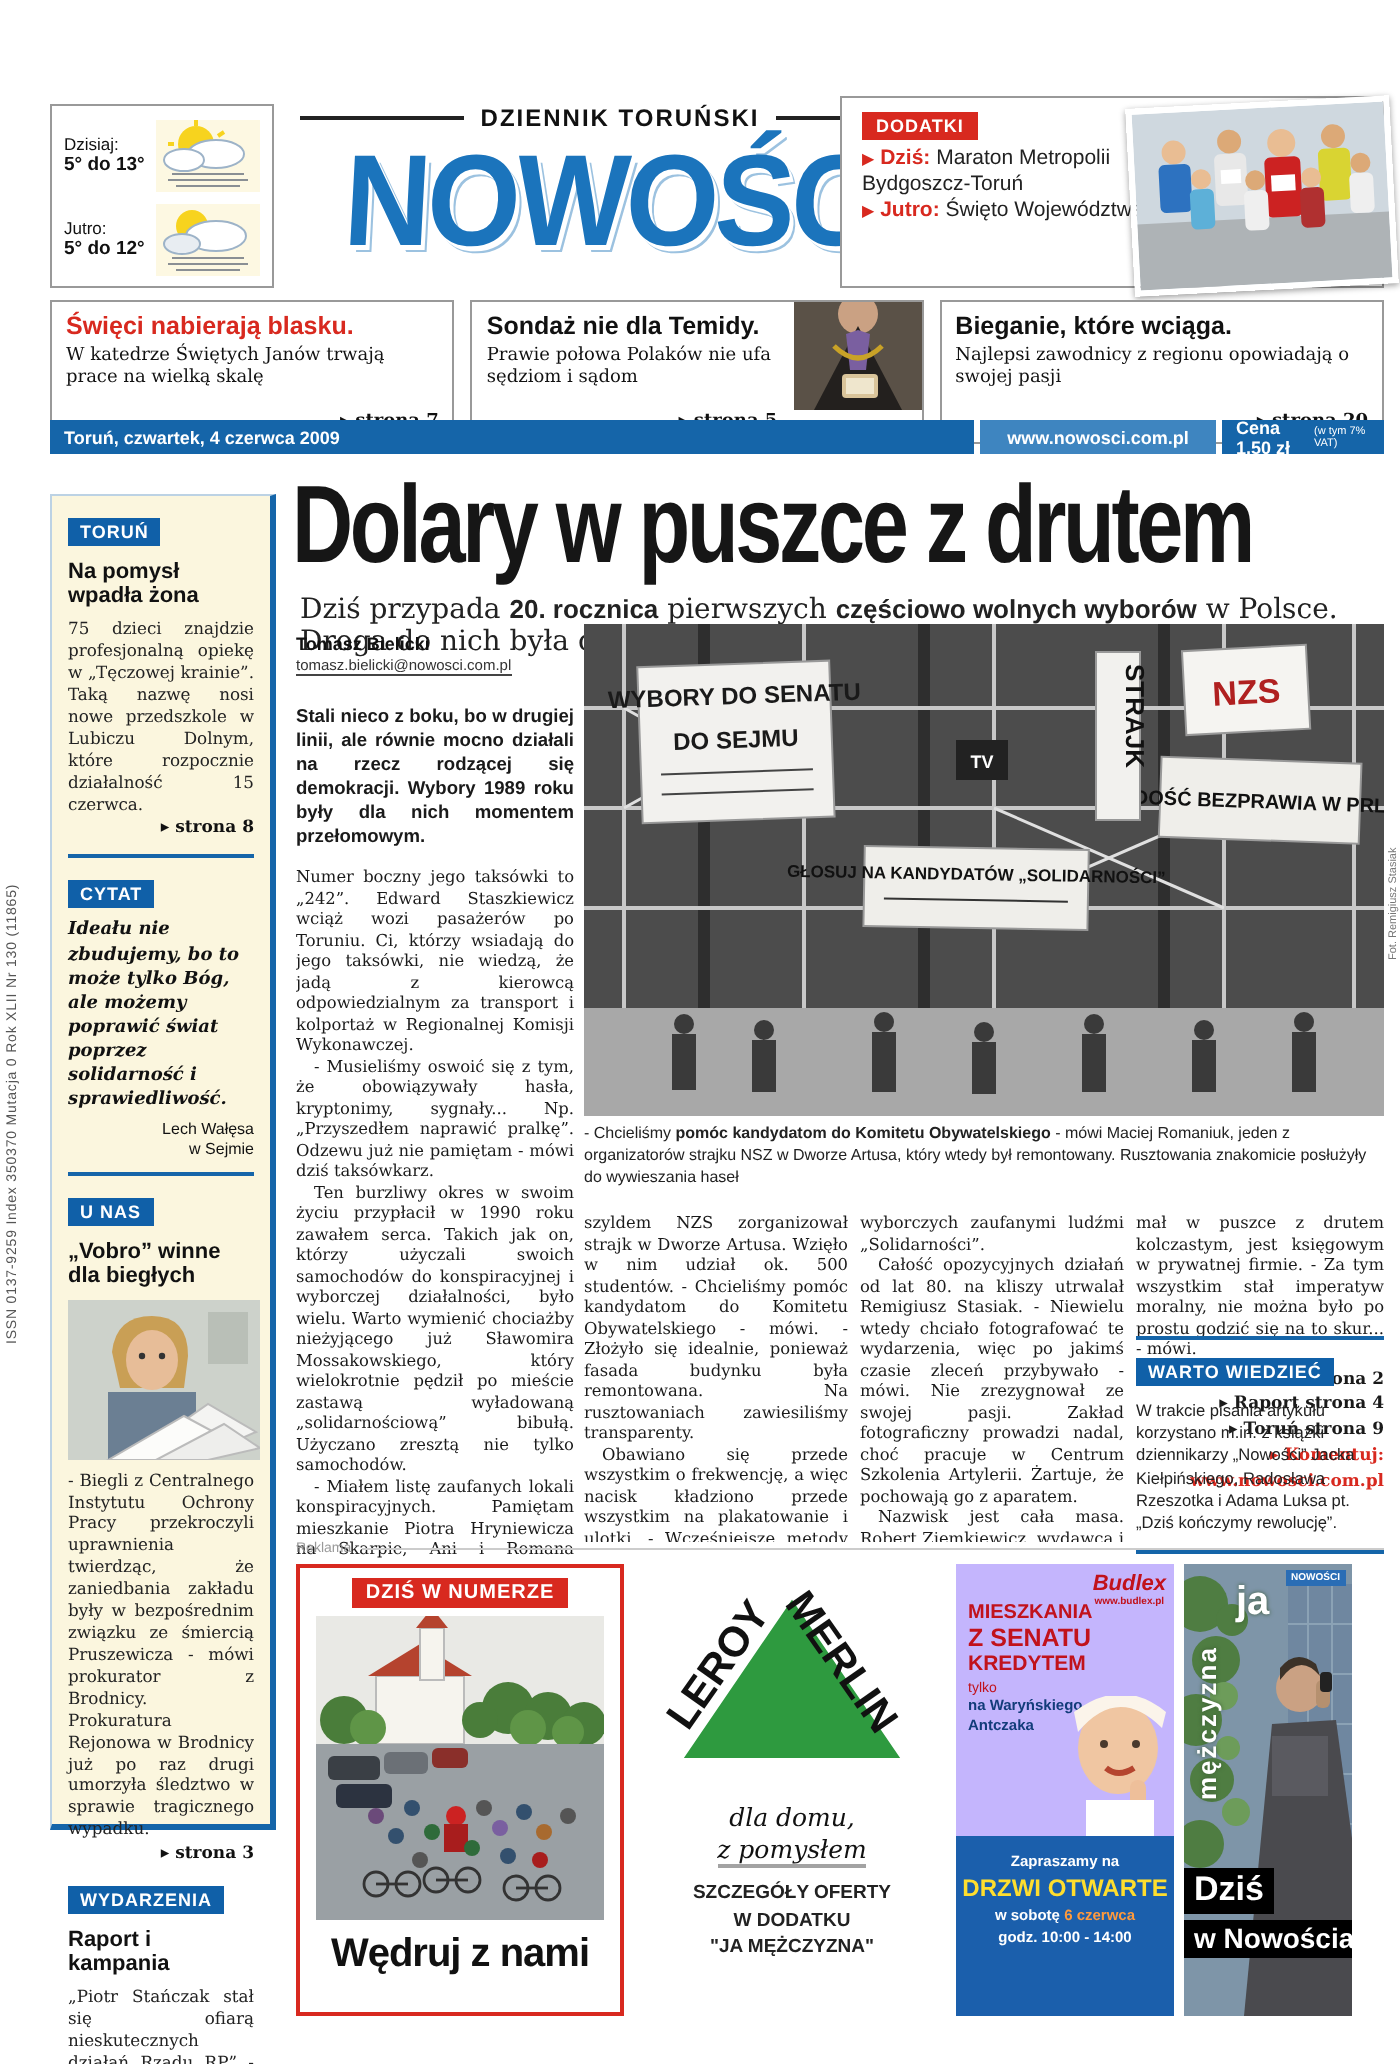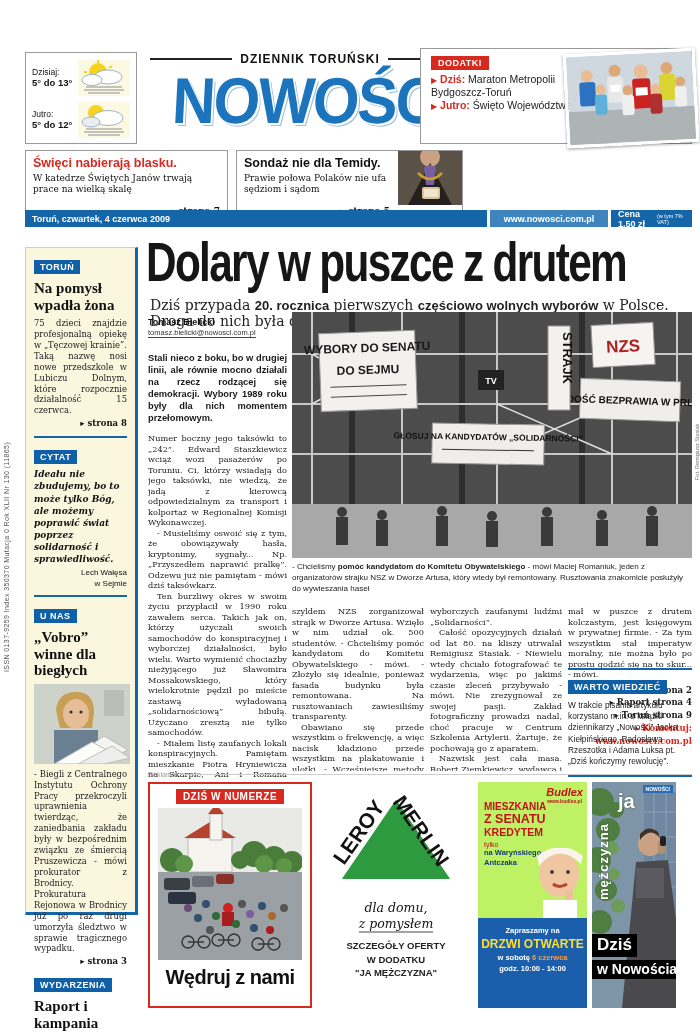--- a/index.html
+++ b/index.html
@@ -48,21 +48,21 @@
             white-space:nowrap;transform:scaleX(.83) scaleY(1.08);transform-origin:0 0;color:#161616;}
   .subhead{position:absolute;left:150px;top:297px;width:545px;font-size:14px;font-family:"DejaVu Serif",serif;color:#222;}
   .subhead .b{font-family:"Liberation Sans",sans-serif;font-weight:bold;font-size:13px;}
   
   .issn{position:absolute;left:3px;top:672px;transform:rotate(-90deg);transform-origin:0 0;
         font-size:7px;color:#555;white-space:nowrap;letter-spacing:.4px;}
   .sidebar{position:absolute;left:25px;top:247px;width:113px;height:668px;background:#FBF6DE;
            border:1px solid #bcd2e4;border-right:3px solid #1565A9;border-bottom:3px solid #1565A9;
            box-sizing:border-box;padding:8px 8px 6px;}
   .badge-blue{display:inline-block;background:#1060A8;color:#fff;font-weight:bold;font-size:9px;padding:2px 6px;letter-spacing:.5px;}
-  .side-h{font-size:15px;font-weight:bold;line-height:1.1;margin:6px 0 5px;font-family:Liberation Serif, serif;}
+  .side-h{font-size:11px;font-weight:bold;line-height:1.1;margin:6px 0 5px;}
   .side-p{font-family:"DejaVu Serif",serif;font-size:8.4px;line-height:1.3;text-align:justify;margin:0;color:#222;}
   .side-link{font-weight:bold;font-size:8.5px;text-align:right;font-family:"DejaVu Serif",serif;margin:2px 0 8px;}
   .side-hr{border:none;border-top:2px solid #1565A9;margin:4px 0 8px;}
   .quote{font-family:"DejaVu Serif",serif;font-style:italic;font-weight:bold;font-size:9px;line-height:1.35;margin:4px 0 3px;}
   .quote-auth{font-size:8px;text-align:right;line-height:1.3;margin-bottom:6px;}
   .side-photo{width:96px;height:80px;display:block;margin:2px 0 5px;}
   
   .byline{position:absolute;left:148px;top:317px;font-size:9px;font-weight:bold;}
   .byline .email{display:inline-block;font-weight:normal;font-size:7.5px;border-bottom:1px solid #444;color:#333;margin-top:1px;}
   .colm{position:absolute;font-family:"DejaVu Serif",serif;font-size:8.2px;line-height:1.28;text-align:justify;overflow:hidden;color:#1a1a1a;}
@@ -86,21 +86,21 @@
   .reklama-rule .line{flex:1;border-top:1px solid #ccc;}
   .ad-dzis{position:absolute;left:148px;top:782px;width:164px;height:226px;border:2px solid #D8291F;box-sizing:border-box;text-align:center;background:#fff;}
   .ad-dzis .badge-red{margin:5px auto 4px;display:inline-block;font-size:10px;}
   .ad-dzis .sq{width:144px;height:152px;display:block;margin:0 auto;}
   .ad-dzis h2{margin:6px 0 0;font-size:20px;letter-spacing:-.5px;}
   .ad-leroy{position:absolute;left:320px;top:782px;width:152px;height:226px;text-align:center;background:#fff;}
   .leroy-slogan{font-family:"DejaVu Serif",serif;font-style:italic;font-size:12.5px;line-height:1.25;margin-top:2px;}
   .leroy-slogan .uline{border-bottom:2px solid #a3a3a3;}
   .leroy-details{font-weight:bold;font-size:9.5px;line-height:1.4;margin-top:8px;color:#222;}
   .ad-budlex{position:absolute;left:478px;top:782px;width:109px;height:226px;}
-  .bud-top{position:relative;background:#bef264;height:136px;padding:5px 6px;box-sizing:border-box;overflow:hidden;}
+  .bud-top{position:relative;background:#c4b5fd;height:136px;padding:5px 6px;box-sizing:border-box;overflow:hidden;}
   .bud-brand{position:absolute;right:4px;top:4px;text-align:center;}
   .bud-brand .bn{color:#C1121C;font-weight:bold;font-style:italic;font-size:11px;}
   .bud-brand .bu{color:#C1121C;font-size:5px;font-weight:bold;}
   .bud-t1{color:#C1121C;font-weight:bold;font-size:10px;margin-top:14px;}
   .bud-t2{color:#C1121C;font-weight:bold;font-size:12.5px;}
   .bud-t3{color:#C1121C;font-weight:bold;font-size:10.5px;}
   .bud-only{color:#C1121C;font-size:7px;margin-top:3px;}
   .bud-loc{color:#123C7A;font-weight:bold;font-size:7.5px;line-height:1.3;}
   .bud-face{position:absolute;right:0;bottom:0;width:62px;height:70px;}
   .bud-bot{background:#1B5FAC;height:90px;text-align:center;color:#fff;padding-top:8px;box-sizing:border-box;}
@@ -216,20 +216,25 @@
       <div class="tpage" style="right:72px;">▸ strona 5</div>
       <svg class="judge" viewBox="0 0 64 54">
         <rect width="64" height="54" fill="#5a5147"></rect>
           <circle cx="32" cy="6" r="10" fill="#caa183"></circle>
           <polygon points="10,54 32,12 54,54" fill="#23201e"></polygon>
           <polygon points="26,16 32,14 38,16 36,34 28,34" fill="#7a5fa0"></polygon>
           <path d="M20 22 Q32 34 44 22" stroke="#c9a227" stroke-width="2.5" fill="none"></path>
           <rect x="24" y="36" width="18" height="12" rx="2" fill="#d9c49a"></rect>
           <rect x="26" y="38" width="14" height="8" fill="#efe6cd"></rect>
       </svg>
+    </div>
+    <div class="teaser t3">
+      <h3>Bieganie, które wciąga.</h3>
+      <div class="tbody">Najlepsi zawodnicy z regionu opowiadają o swojej pasji</div>
+      <div class="tpage">▸ strona 20</div>
     </div>
   </div>
 
   <div class="dateline">
     <div class="dl-seg dl-left">Toruń, czwartek, 4 czerwca 2009</div>
     <div class="dl-seg dl-mid">www.nowosci.com.pl</div>
     <div class="dl-seg dl-right">
       <span>Cena 1,50 zł</span>
       <small>(w tym 7% VAT)</small>
     </div>

